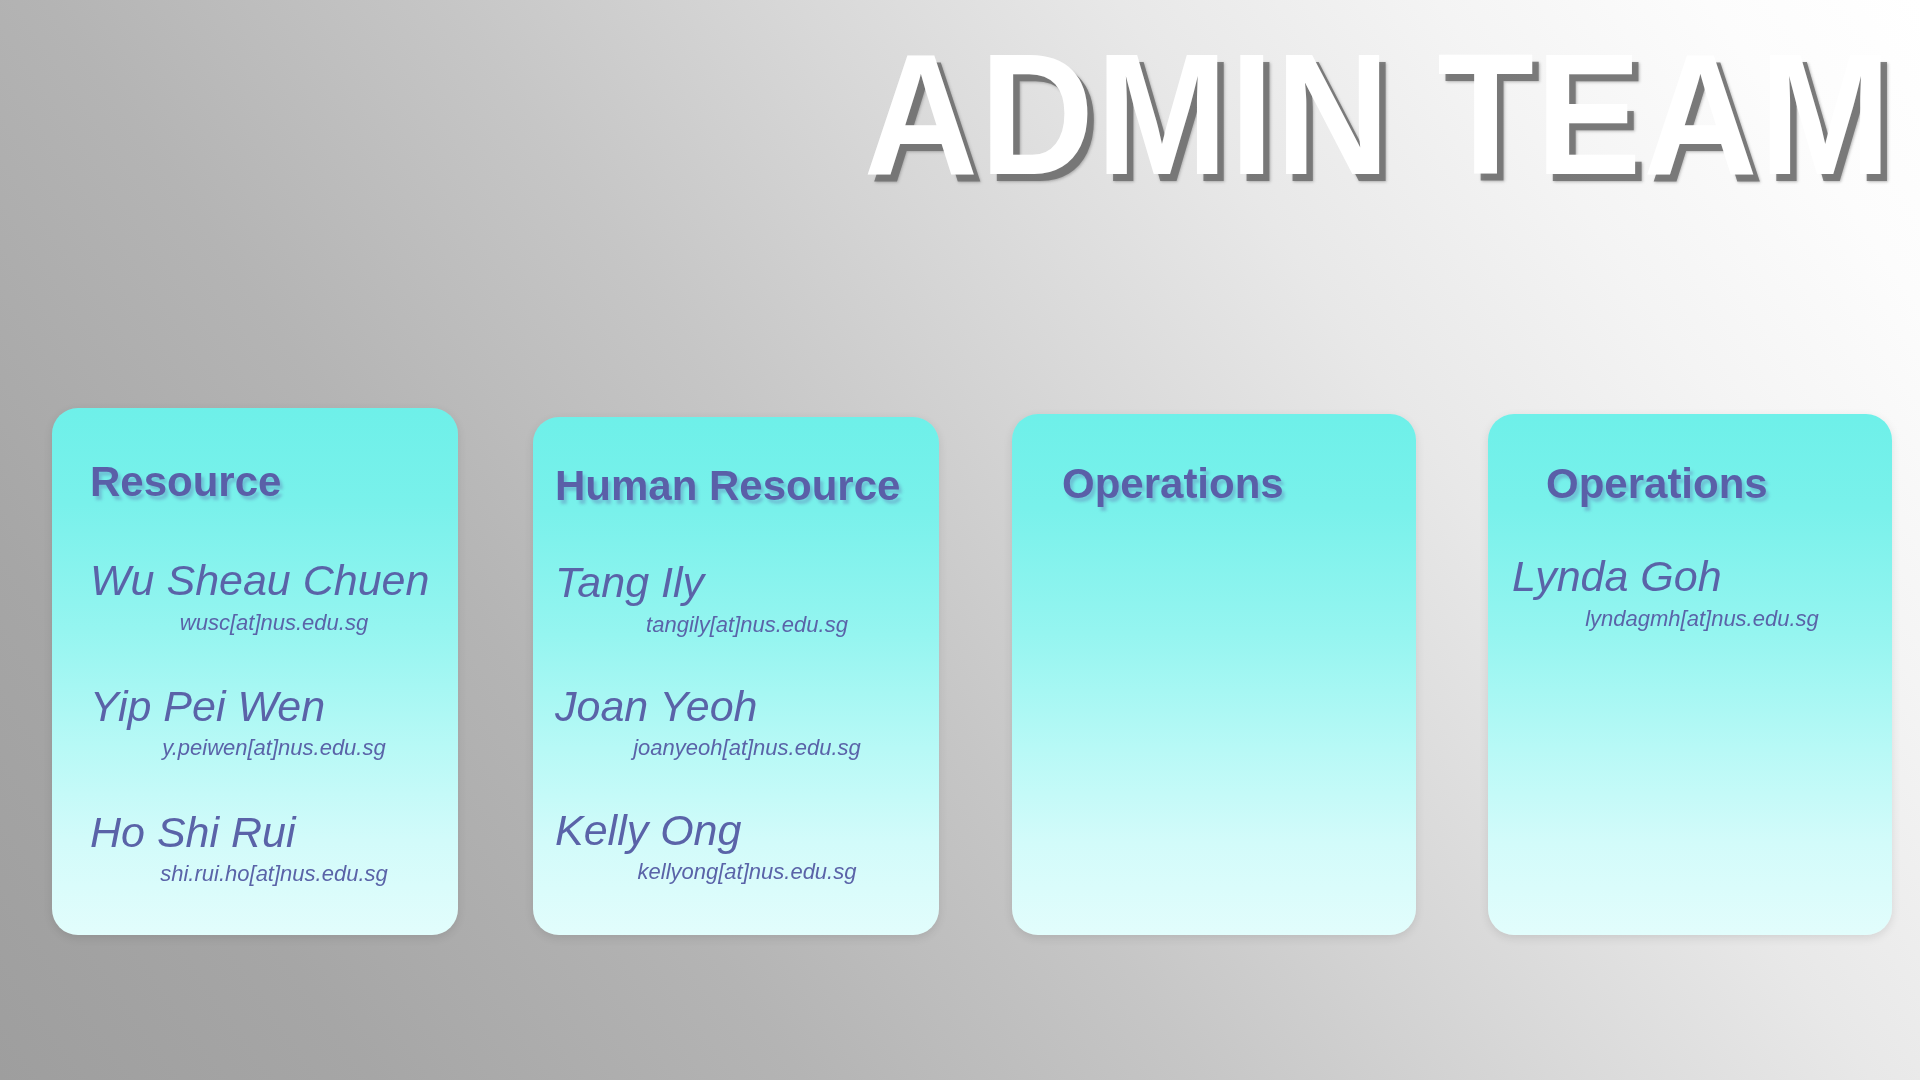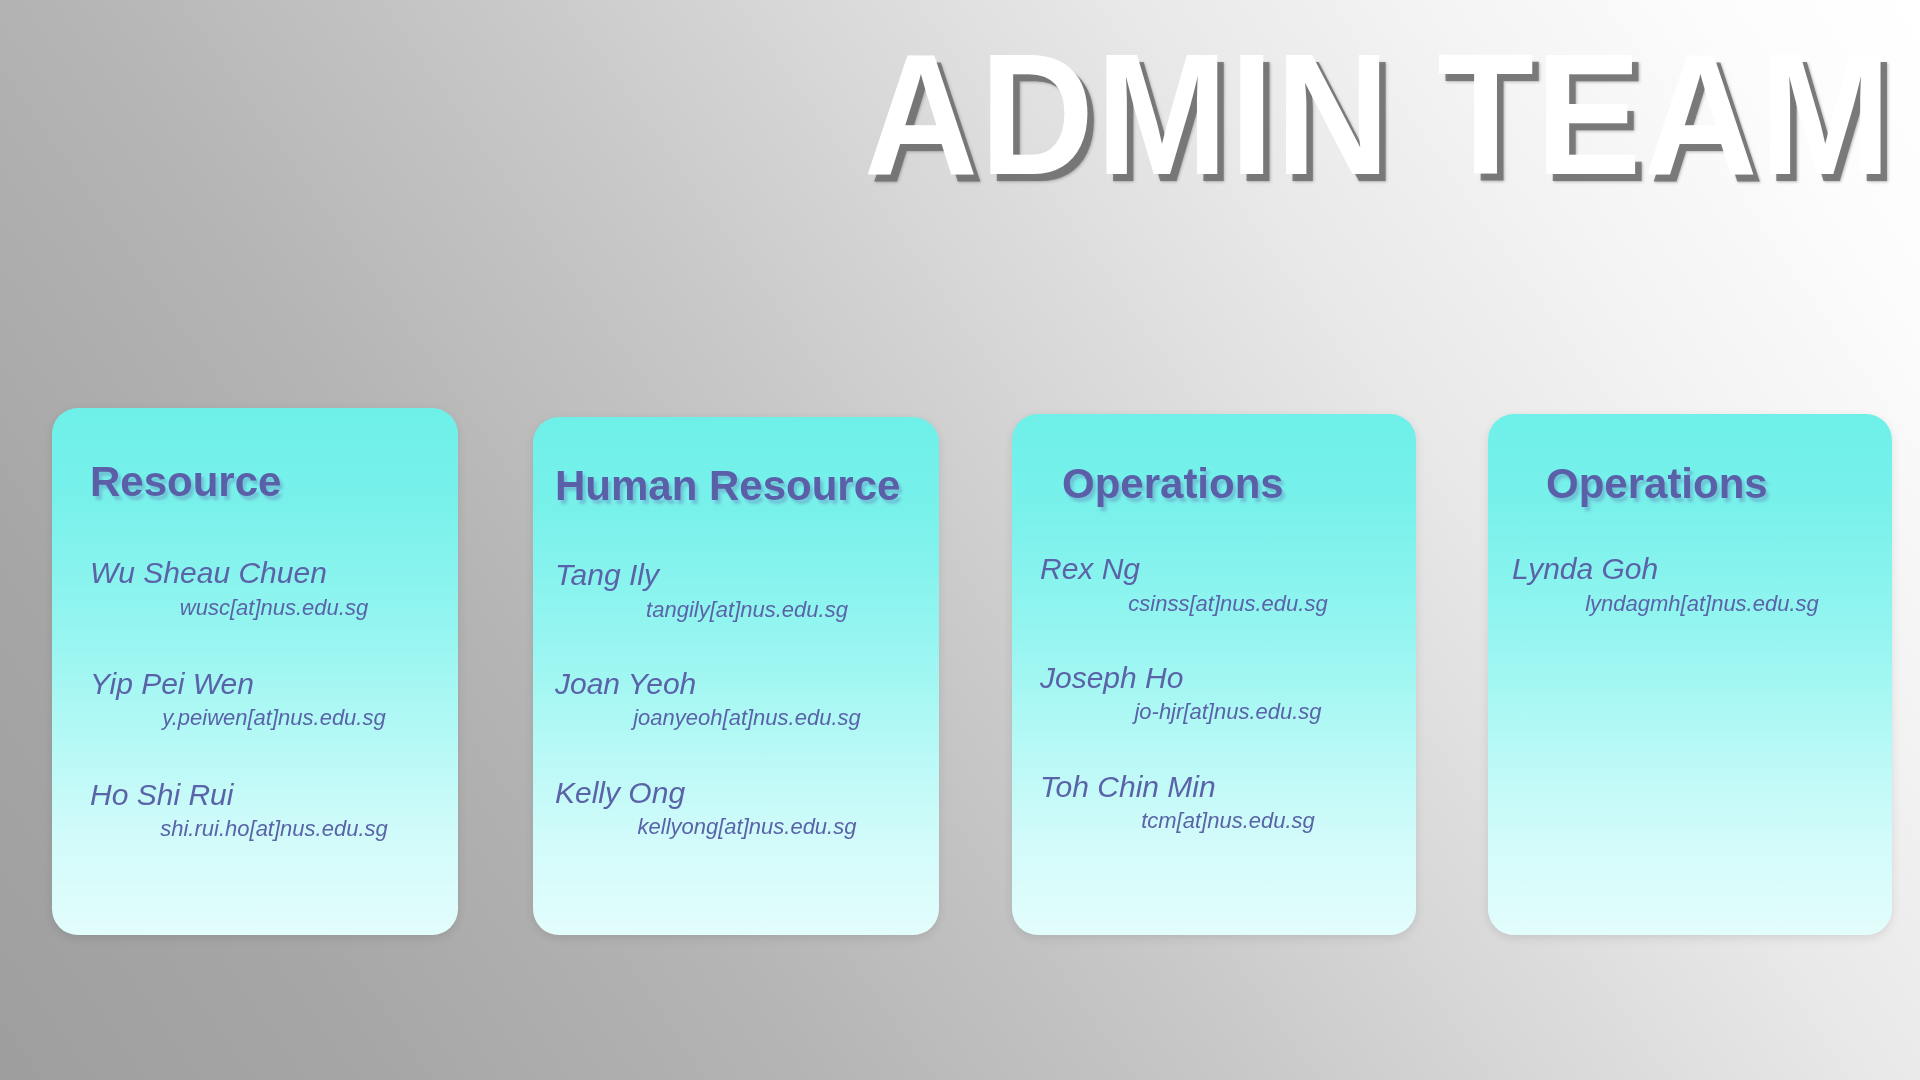--- a/index.html
+++ b/index.html
@@ -81,21 +81,21 @@
     line-height:1.05;
     color:#5a5fa8;
     text-shadow:3px 4px 3px rgba(90,95,168,0.32);
     white-space:nowrap;
   }
 
   .person { }
 
   .p-name {
     font-style:italic;
-    font-size:30px;
+    font-size:43px;
     line-height:1.15;
     color:#5a63a8;
     white-space:nowrap;
   }
   .p-email {
     font-style:italic;
     font-size:22px;
     line-height:1.2;
     color:#5a63a8;
     white-space:nowrap;
@@ -167,34 +167,20 @@
       </div>
       <div class="person">
         <div class="p-name">Kelly Ong</div>
         <div class="p-email">kellyong[at]nus.edu.sg</div>
       </div>
     </div>
   </div>
 
   <div class="card" id="card-2">
     <div class="card-heading">Operations</div>
-    <div class="people">
-      <div class="person">
-        <div class="p-name">Rex Ng</div>
-        <div class="p-email">csinss[at]nus.edu.sg</div>
-      </div>
-      <div class="person">
-        <div class="p-name">Joseph Ho</div>
-        <div class="p-email">jo-hjr[at]nus.edu.sg</div>
-      </div>
-      <div class="person">
-        <div class="p-name">Toh Chin Min</div>
-        <div class="p-email">tcm[at]nus.edu.sg</div>
-      </div>
-    </div>
   </div>
 
   <div class="card" id="card-3">
     <div class="card-heading">Operations</div>
     <div class="people">
       <div class="person">
         <div class="p-name">Lynda Goh</div>
         <div class="p-email">lyndagmh[at]nus.edu.sg</div>
       </div>
     </div>

